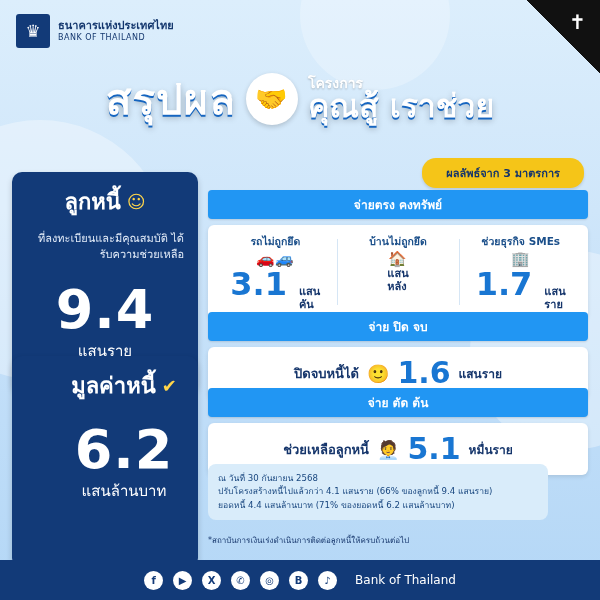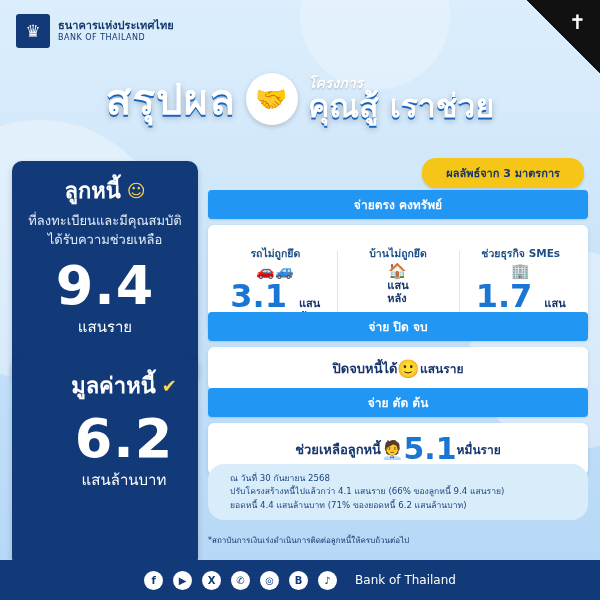--- a/index.html
+++ b/index.html
@@ -51,21 +51,21 @@
     text-shadow: 0 2px 0 #1565c0, 0 3px 6px rgba(0,0,0,.25);
     letter-spacing: 1px;
   }
   .hands-badge {
     width: 52px; height: 52px; border-radius: 50%;
     background: #fff; box-shadow: 0 2px 5px rgba(0,0,0,.18);
     display: flex; align-items: center; justify-content: center;
     font-size: 26px; color: #1f7fd0;
   }
   .t-block { line-height: 1.0; }
-  .t-prog { font-size: 14px; color: #fff; font-weight: bold; text-shadow: 0 1px 2px rgba(0,0,0,.25); font-style: italic; }
+  .t-prog { font-size: 14px; color: #fff; font-weight: bold; text-shadow: 0 1px 2px rgba(0,0,0,.25); }
   .t-name { font-size: 32px; font-weight: bold; color: #fff; text-shadow: 0 2px 0 #1565c0, 0 3px 6px rgba(0,0,0,.25); }
 
   
   .measures-pill {
     position: absolute; right: 16px; top: 158px;
     background: #f5c518; color: #15356b;
     font-size: 11px; font-weight: bold;
     padding: 6px 24px; border-radius: 14px;
     box-shadow: 0 2px 3px rgba(0,0,0,.12);
   }
@@ -73,68 +73,68 @@
   
   .left-card {
     position: absolute; left: 12px;
     width: 186px;
     background: #123a78; color: #fff;
     border-radius: 10px;
     padding: 12px 10px 10px;
     text-align: center;
     box-shadow: 0 3px 6px rgba(0,0,0,.18);
   }
-  .lc1 { top: 161px; height: 220px; }
+  .lc1 { top: 172px; height: 220px; }
   .lc2 { top: 356px; height: 212px; padding-left: 48px; }
   .lc-head { font-size: 22px; font-weight: bold; display: flex; align-items: center; justify-content: center; gap: 6px; }
   .lc-icon { color: #ffd54a; font-size: 18px; }
-  .lc-sub { font-size: 13px; line-height: 1.45; color: #e3ecf9; margin-top: 4px; padding: 0 4px; }
-  .lc-num { font-size: 54px; font-weight: bold; line-height: 1; margin-top: 9px; letter-spacing: 1px; }
+  .lc-sub { font-size: 11px; line-height: 1.45; color: #e3ecf9; margin-top: 12px; padding: 0 4px; text-align: right; }
+  .lc-num { font-size: 54px; font-weight: bold; line-height: 1; margin-top: 20px; letter-spacing: 1px; }
   .lc-unit { font-size: 15px; margin-top: 2px; }
 
   
   .panel { position: absolute; left: 208px; width: 380px; }
   .panel-bar {
     background: #2196f3; color: #fff;
     font-size: 12px; font-weight: bold; text-align: center;
     padding: 5px 12px; border-radius: 4px;
     box-shadow: 0 1px 2px rgba(0,0,0,.12);
   }
   .panel-body {
     background: #fff; border-radius: 6px;
     margin-top: 6px; padding: 8px 6px;
     box-shadow: 0 2px 4px rgba(0,0,0,.10);
   }
   .p1 { top: 190px; }
   .p2 { top: 312px; }
   .p3 { top: 388px; }
 
   .cols { display: flex; align-items: stretch; }
-  .col { flex: 1; text-align: center; position: relative; padding: 0 4px; margin-top: 12px; }
+  .col { flex: 1; text-align: center; position: relative; padding: 0 4px; }
   .col + .col::before {
     content: ""; position: absolute; left: 0; top: 6px; bottom: 6px;
     width: 1px; background: #d6e6f5;
   }
   .col-label { font-size: 10.5px; color: #1b4f8a; font-weight: bold; }
   .col-icons { font-size: 15px; line-height: 1; margin: 2px 0 1px; color: #2196f3; }
   .col-val { display: flex; align-items: baseline; justify-content: center; gap: 12px; }
   .big-num { font-size: 32px; font-weight: bold; color: #1976d2; line-height: 1; }
   .unit-two { font-size: 11px; color: #15356b; text-align: left; line-height: 1.15; font-weight: bold; }
 
-  .single-row { display: flex; align-items: center; justify-content: center; gap: 0; padding: 3px 0; }
+  .single-row { display: flex; align-items: center; justify-content: center; gap: 8px; padding: 3px 0; }
   .sr-label { font-size: 13px; color: #15356b; font-weight: bold; }
   .sr-icon { font-size: 18px; }
   .sr-num { font-size: 30px; font-weight: bold; color: #1976d2; line-height: 1; }
   .sr-unit { font-size: 12px; color: #15356b; font-weight: bold; }
 
   
   .note {
-    position: absolute; left: 208px; top: 464px; width: 380px;
-    background: #d9ecfa; border-radius: 16px;
-    padding: 8px 22px;
+    position: absolute; left: 208px; top: 464px; width: 340px;
+    background: #d9ecfa; border-radius: 8px;
+    padding: 8px 10px;
     font-size: 8.6px; color: #17457e; line-height: 1.55;
   }
   .note-star {
     position: absolute; left: 208px; top: 534px; width: 380px;
     font-size: 8px; color: #15356b;
   }
 
   
   .footer {
     position: absolute; left: 0; bottom: 0; width: 600px; height: 40px;
@@ -238,20 +238,21 @@
       </div>
     </div>
   </div>
 
   <div class="panel p2">
     <div class="panel-bar">จ่าย ปิด จบ</div>
     <div class="panel-body">
       <div class="single-row">
         <span class="sr-label">ปิดจบหนี้ได้</span>
         <span class="sr-icon">🙂</span>
+        <span class="sr-num">1.6</span>
         <span class="sr-unit">แสนราย</span>
       </div>
     </div>
   </div>
 
   <div class="panel p3">
     <div class="panel-bar">จ่าย ตัด ต้น</div>
     <div class="panel-body">
       <div class="single-row">
         <span class="sr-label">ช่วยเหลือลูกหนี้</span>

